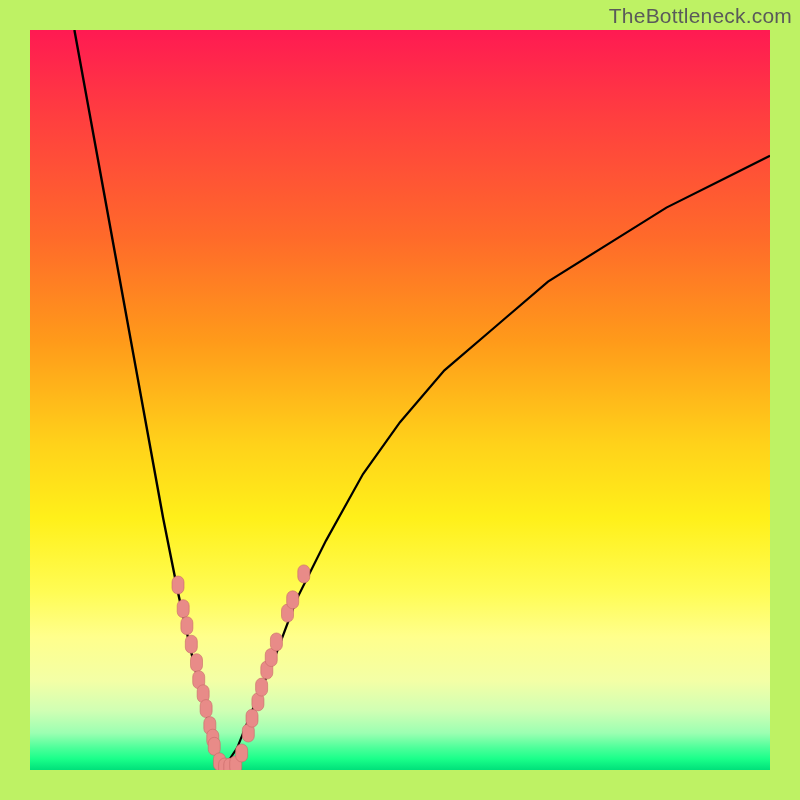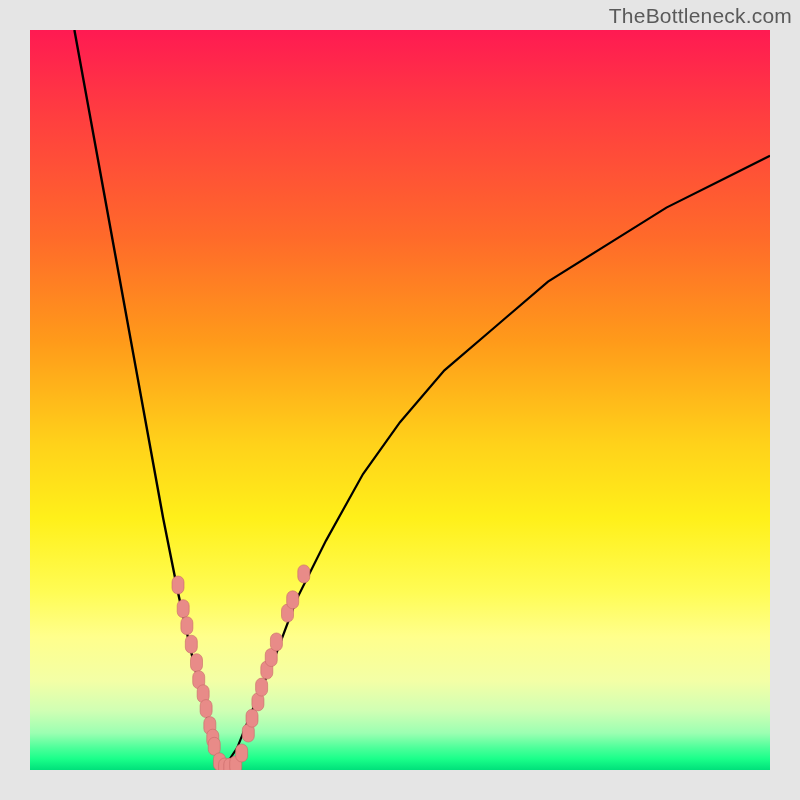--- a/index.html
+++ b/index.html
@@ -7,21 +7,21 @@
     padding: 0;
     width: 800px;
     height: 800px;
     overflow: hidden;
     background: #000;
     font-family: Arial, Helvetica, sans-serif;
   }
   .frame {
     position: absolute;
     inset: 0;
-    background: #e5e5e5;
+    background: #bef264;
   }
   .plot {
     position: absolute;
     left: 30px;
     top: 30px;
     width: 740px;
     height: 740px;
     overflow: hidden;
   }
   .gradient {

